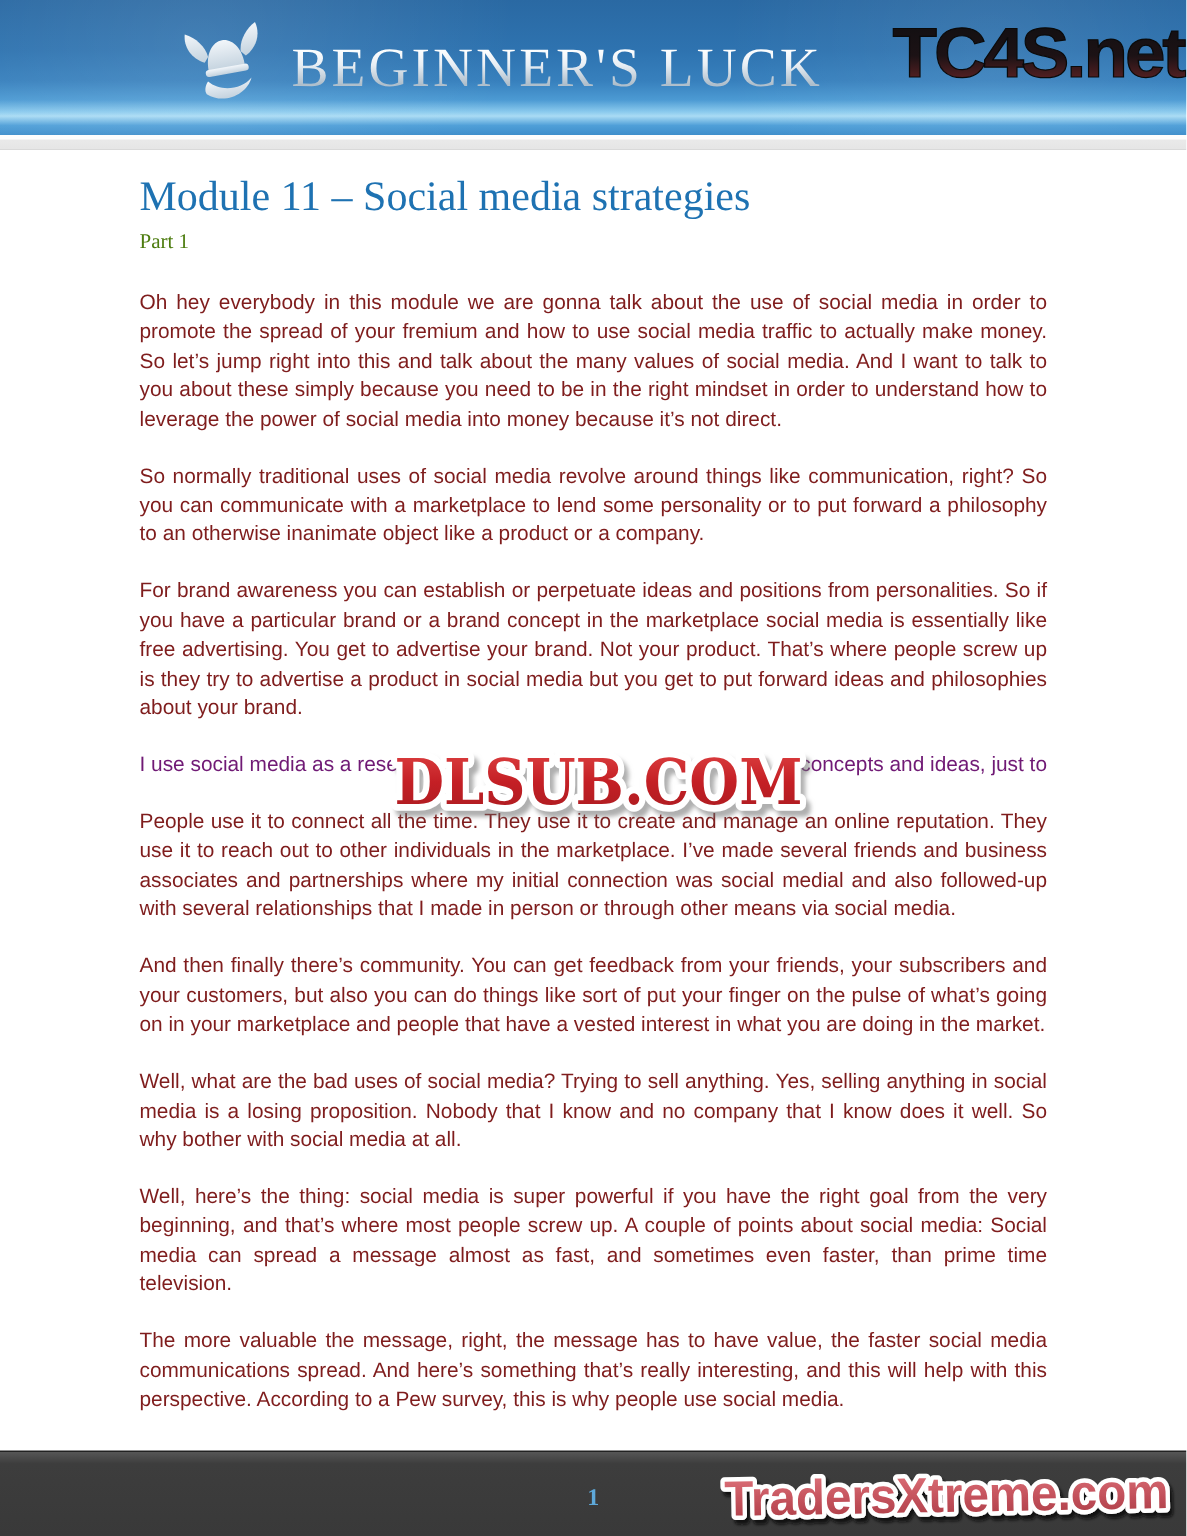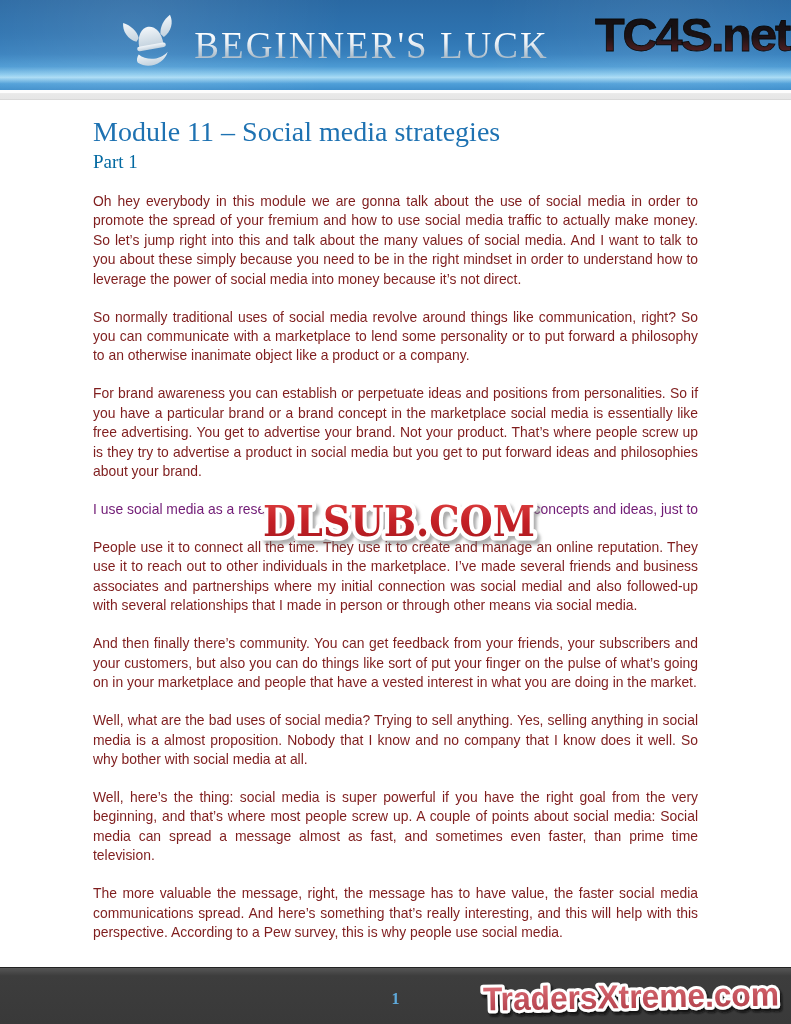--- a/index.html
+++ b/index.html
@@ -49,21 +49,21 @@
   .content{
     position:absolute;top:92px;left:0;width:791px;box-sizing:border-box;
     padding:23px 93px 0 93px;
   }
   .doc-title{
     margin:0;font-family:"Liberation Serif", serif;font-weight:normal;
     font-size:28px;line-height:33px;color:#1e72b2;
   }
   .doc-subtitle{
     margin:3px 0 0 0;font-family:"Liberation Serif", serif;font-weight:normal;
-    font-size:19px;line-height:22px;color:#0369a1;
+    font-size:14px;line-height:22px;color:#4d7c0f;
   }
   .para{
     margin:18.6px 0 0 0;
     font-size:13.9px;line-height:19.4px;color:#7f1d1d;
     text-align:justify;
   }
   .para.first{margin-top:19px;}
   
   .para-obscured{position:relative;margin:18.6px 0 0 0;color:#701a75;font-size:13.9px;line-height:19.4px;}
   .ob-line{display:flex;}
@@ -139,21 +139,21 @@
             <stop offset="0.5" stop-color="#c41f25"></stop>
             <stop offset="1" stop-color="#a81b20"></stop>
         </linearGradient>
       </defs>
       <text x="12" y="46" font-family="DejaVu Serif, serif" font-weight="bold" font-size="42" textLength="272" lengthAdjust="spacingAndGlyphs" fill="url(#dlg)" stroke="#ffffff" stroke-width="9" paint-order="stroke" stroke-linejoin="round">DLSUB.COM</text>
     </svg>
   </div>
 
   <p class="para">People use it to connect all the time. They use it to create and manage an online reputation. They use it to reach out to other individuals in the marketplace. I’ve made several friends and business associates and partnerships where my initial connection was social medial and also followed-up with several relationships that I made in person or through other means via social media.</p>
   <p class="para">And then finally there’s community. You can get feedback from your friends, your subscribers and your customers, but also you can do things like sort of put your finger on the pulse of what’s going on in your marketplace and people that have a vested interest in what you are doing in the market.</p>
-  <p class="para">Well, what are the bad uses of social media? Trying to sell anything. Yes, selling anything in social media is a almost proposition. Nobody that I know and no company that I know does it well. So why bother with social media at all.</p>
+  <p class="para">Well, what are the bad uses of social media? Trying to sell anything. Yes, selling anything in social media is a losing proposition. Nobody that I know and no company that I know does it well. So why bother with social media at all.</p>
   <p class="para">Well, here’s the thing: social media is super powerful if you have the right goal from the very beginning, and that’s where most people screw up. A couple of points about social media: Social media can spread a message almost as fast, and sometimes even faster, than prime time television.</p>
   <p class="para">The more valuable the message, right, the message has to have value, the faster social media communications spread. And here’s something that’s really interesting, and this will help with this perspective. According to a Pew survey, this is why people use social media.</p>
 </div>
 
 <div class="footer">
   <span class="page-number">1</span>
   <svg class="footer-brand" width="316" height="50" viewBox="0 0 316 50">
     <defs>
       <linearGradient id="txg" x1="0" y1="0" x2="0" y2="1">
         <stop offset="0" stop-color="#e2777f"></stop>

